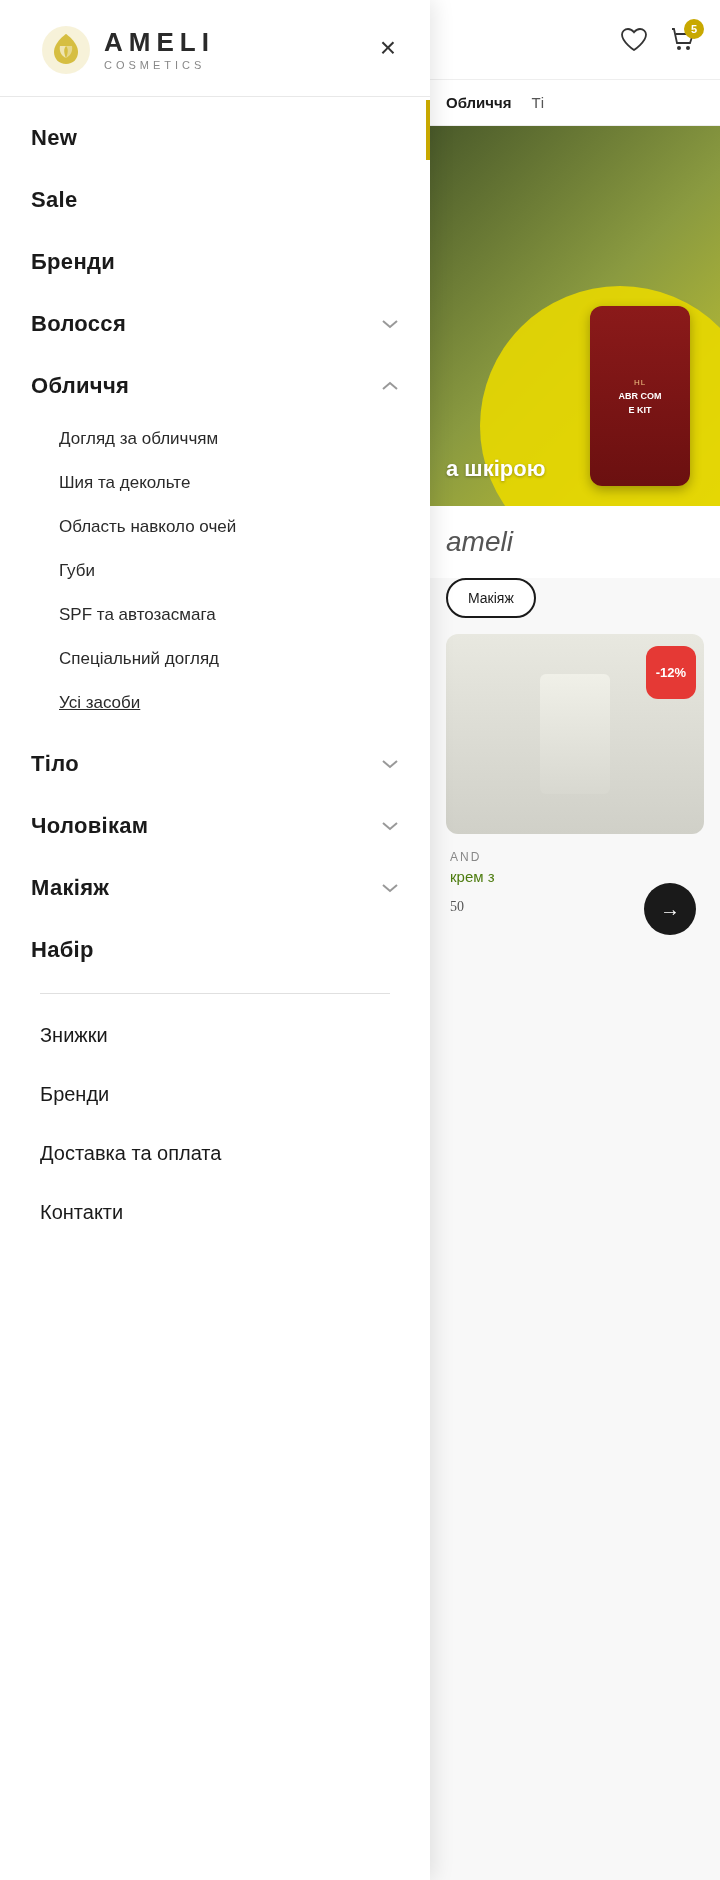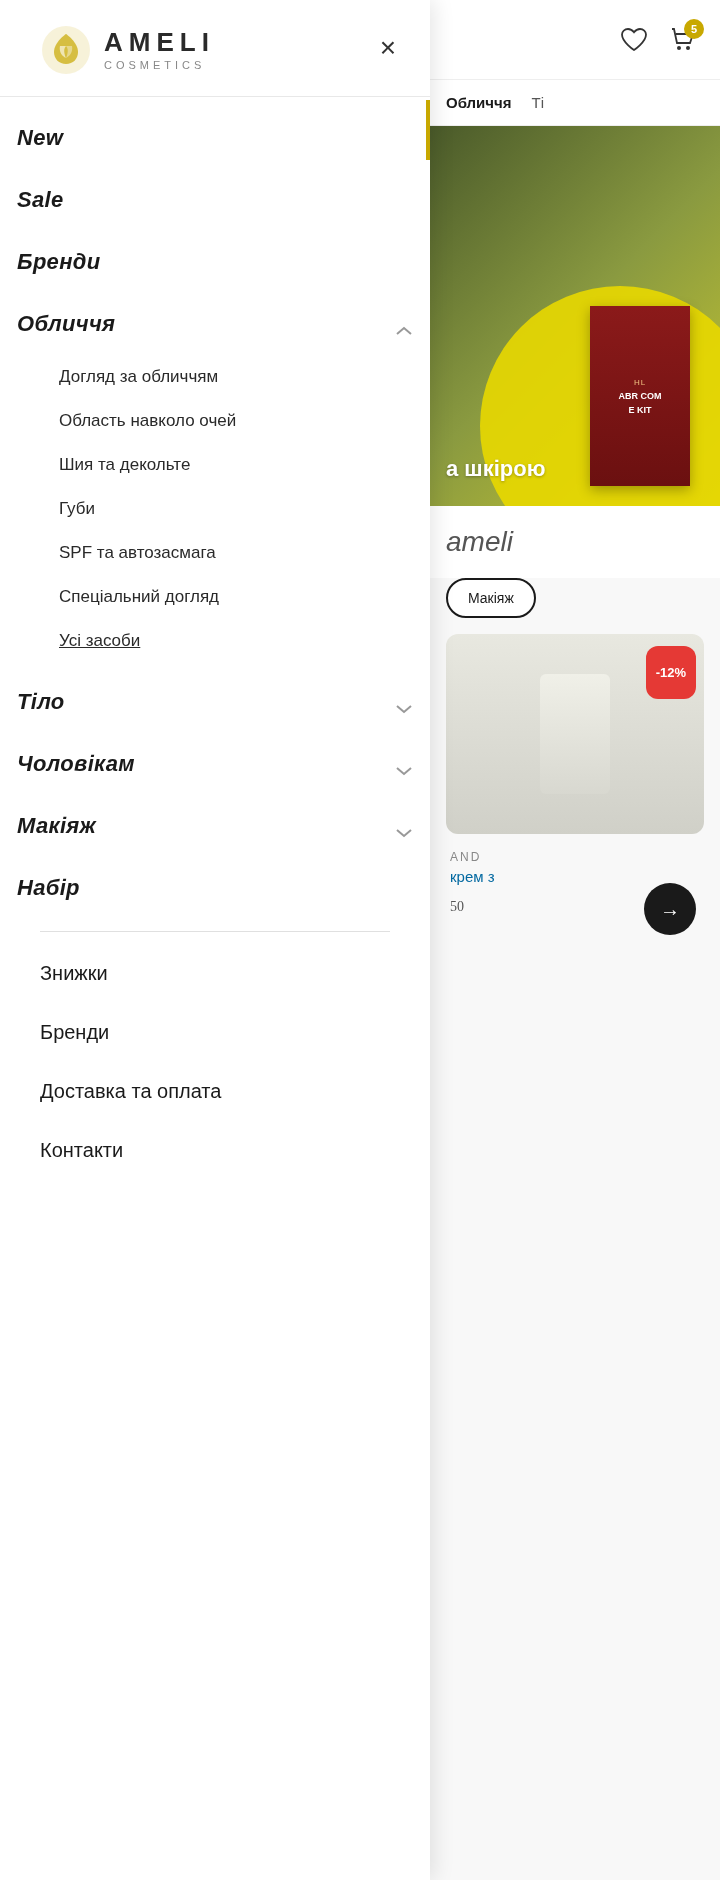--- a/index.html
+++ b/index.html
@@ -146,29 +146,28 @@
       background: #c8a800;
     }
 
     
     .nav-list {
       padding: 10px 0;
     }
 
     .nav-item {
       display: flex;
-      align-items: flex-end;
+      align-items: center;
       justify-content: space-between;
-      padding: 18px 17px;
+      padding: 18px 31px;
       cursor: pointer;
       font-size: 22px;
       font-weight: 600;
       color: #1a1a1a;
       letter-spacing: 0.3px;
-      font-style: italic;
     }
 
     .chevron-icon {
       color: #999;
       font-size: 18px;
       display: flex;
       align-items: center;
     }
 
     
@@ -272,21 +271,21 @@
     }
 
     
     .product-box {
       position: absolute;
       right: 30px;
       bottom: 20px;
       width: 100px;
       height: 180px;
       background: linear-gradient(180deg, #8b1a1a 0%, #6b1010 100%);
-      border-radius: 0;
+      border-radius: 12px;
       z-index: 3;
       display: flex;
       flex-direction: column;
       align-items: center;
       justify-content: center;
       box-shadow: 0 4px 12px rgba(0,0,0,0.3);
     }
 
     .product-label-small {
       color: #f0c080;
@@ -407,21 +406,21 @@
     .product-brand {
       font-size: 12px;
       font-weight: 400;
       color: #888;
       letter-spacing: 2px;
       text-transform: uppercase;
     }
 
     .product-name {
       font-size: 15px;
-      color: #0369a1;
+      color: #4d7c0f;
       font-weight: 500;
       margin-top: 4px;
     }
 
     .product-price {
       font-size: 14px;
       color: #555;
       margin-top: 14px;
       font-family: Liberation Serif, serif;
     }
@@ -477,34 +476,42 @@
     </div>
 
     <div class="nav-item">
       <span>Sale</span>
     </div>
 
     <div class="nav-item">
       <span>Бренди</span>
     </div>
 
+    <div class="nav-item">
+      <span>Волосся</span>
+      <span class="chevron-icon">
+        <svg width="18" height="12" viewBox="0 0 18 12" fill="none" stroke="#999" stroke-width="2">
+          <path d="M2 3 L9 9 L16 3"></path>
+        </svg>
+      </span>
+    </div>
 
     <div class="nav-item">
       <span>Обличчя</span>
       <span class="chevron-icon">
         <svg width="18" height="12" viewBox="0 0 18 12" fill="none" stroke="#999" stroke-width="2">
           <path d="M2 9 L9 3 L16 9"></path>
         </svg>
       </span>
     </div>
 
     <div class="submenu">
       <span class="submenu-item">Догляд за обличчям</span>
+      <span class="submenu-item">Шия та декольте</span>
       <span class="submenu-item">Область навколо очей</span>
-      <span class="submenu-item">Шия та декольте</span>
       <span class="submenu-item">Губи</span>
       <span class="submenu-item">SPF та автозасмага</span>
       <span class="submenu-item">Спеціальний догляд</span>
       <span class="submenu-item underlined">Усі засоби</span>
     </div>
 
     <div class="nav-item">
       <span>Тіло</span>
       <span class="chevron-icon">
         <svg width="18" height="12" viewBox="0 0 18 12" fill="none" stroke="#999" stroke-width="2">

